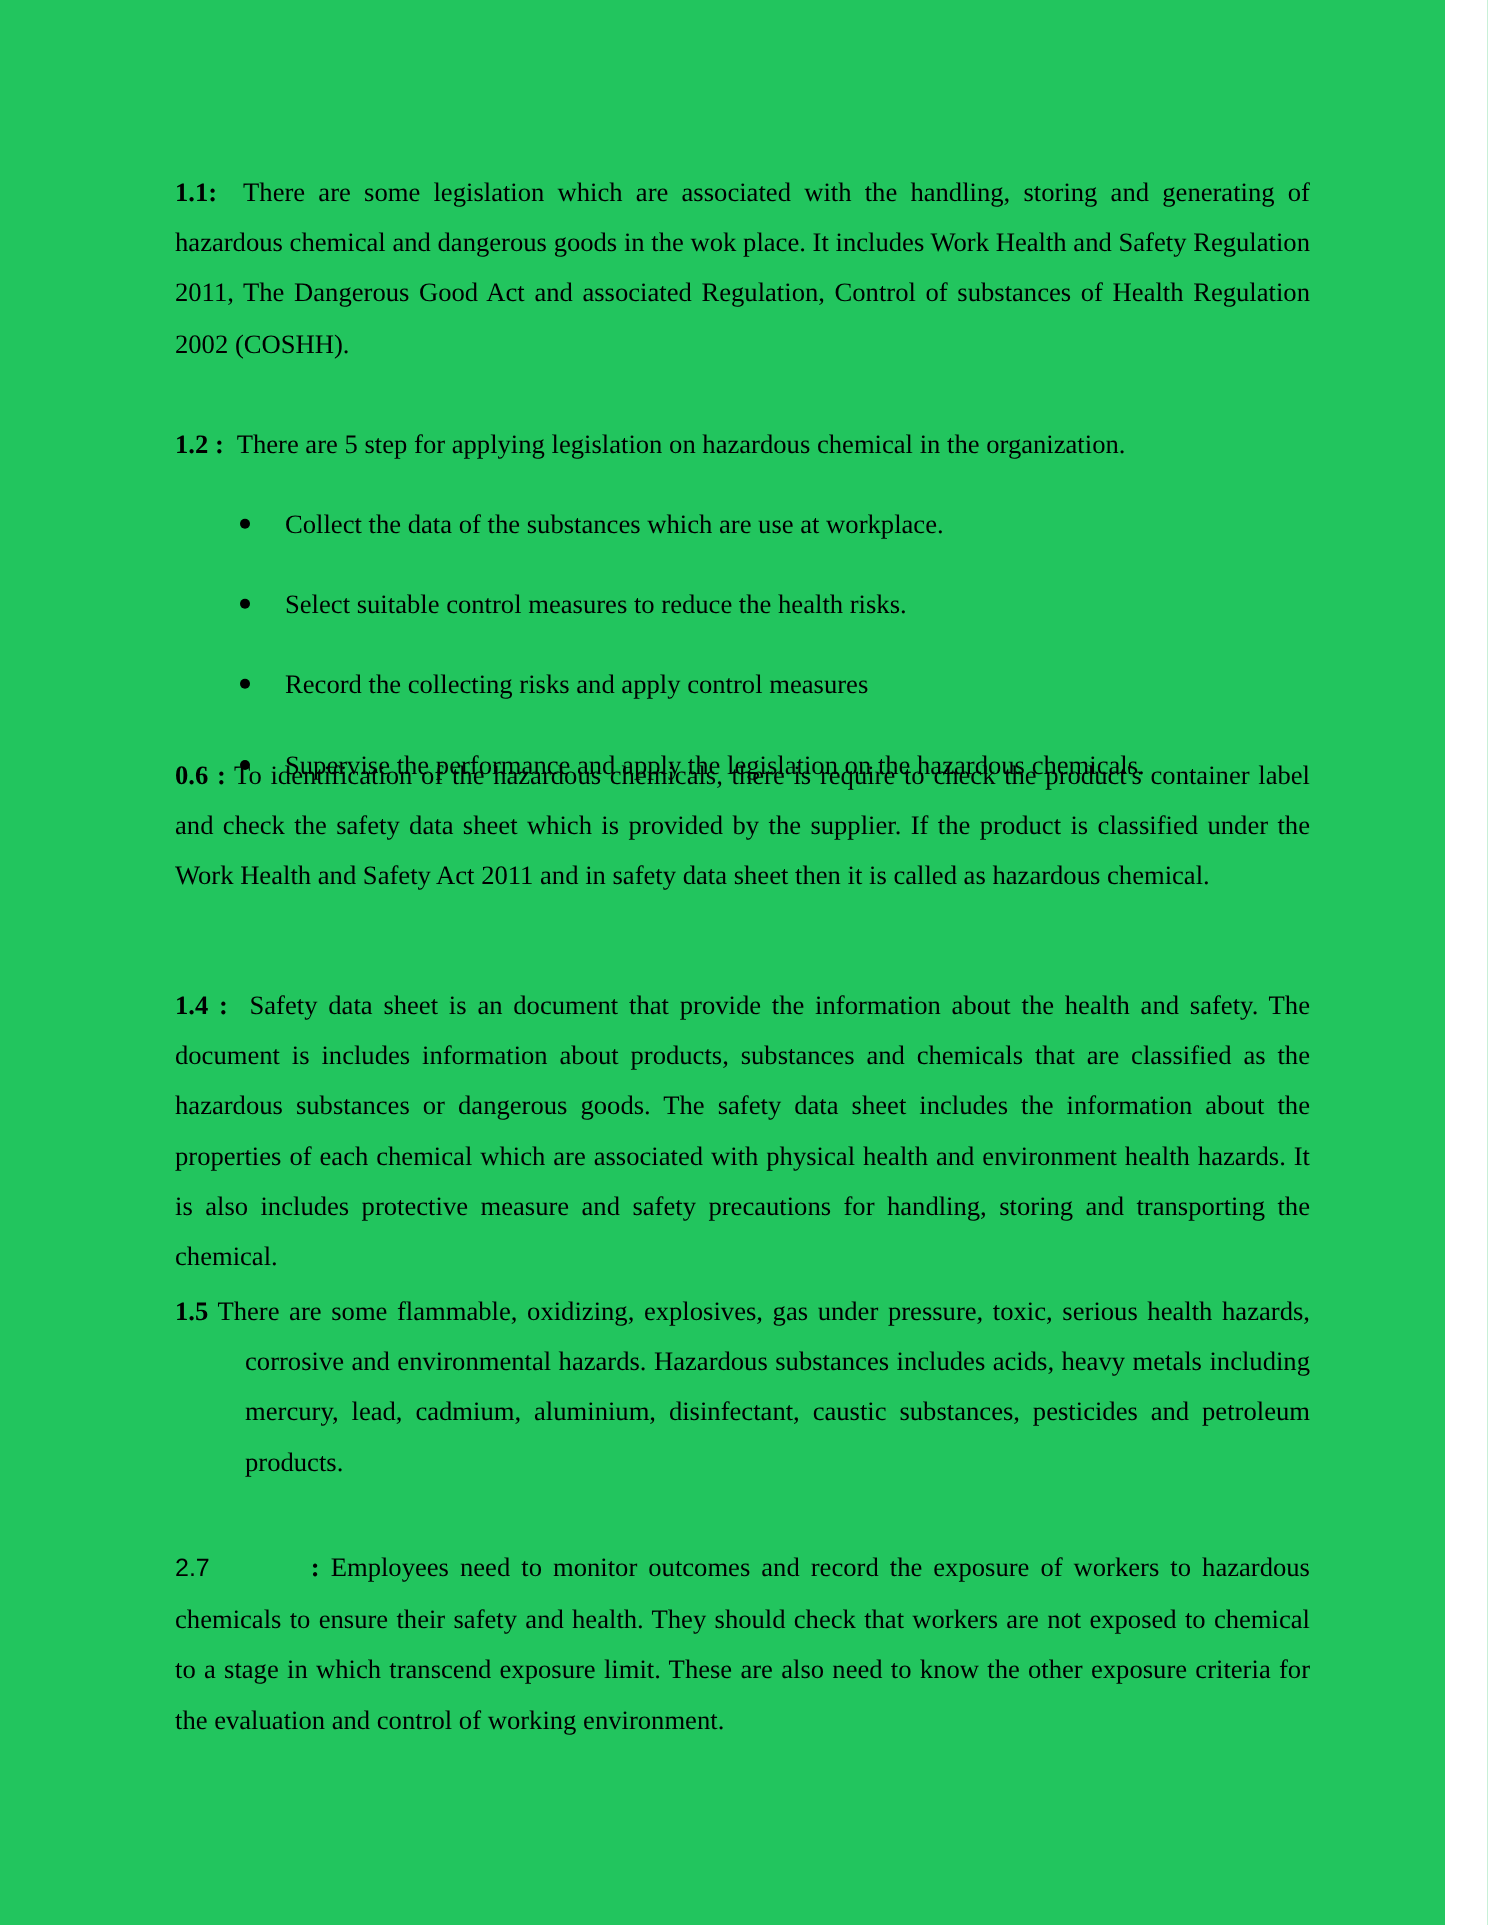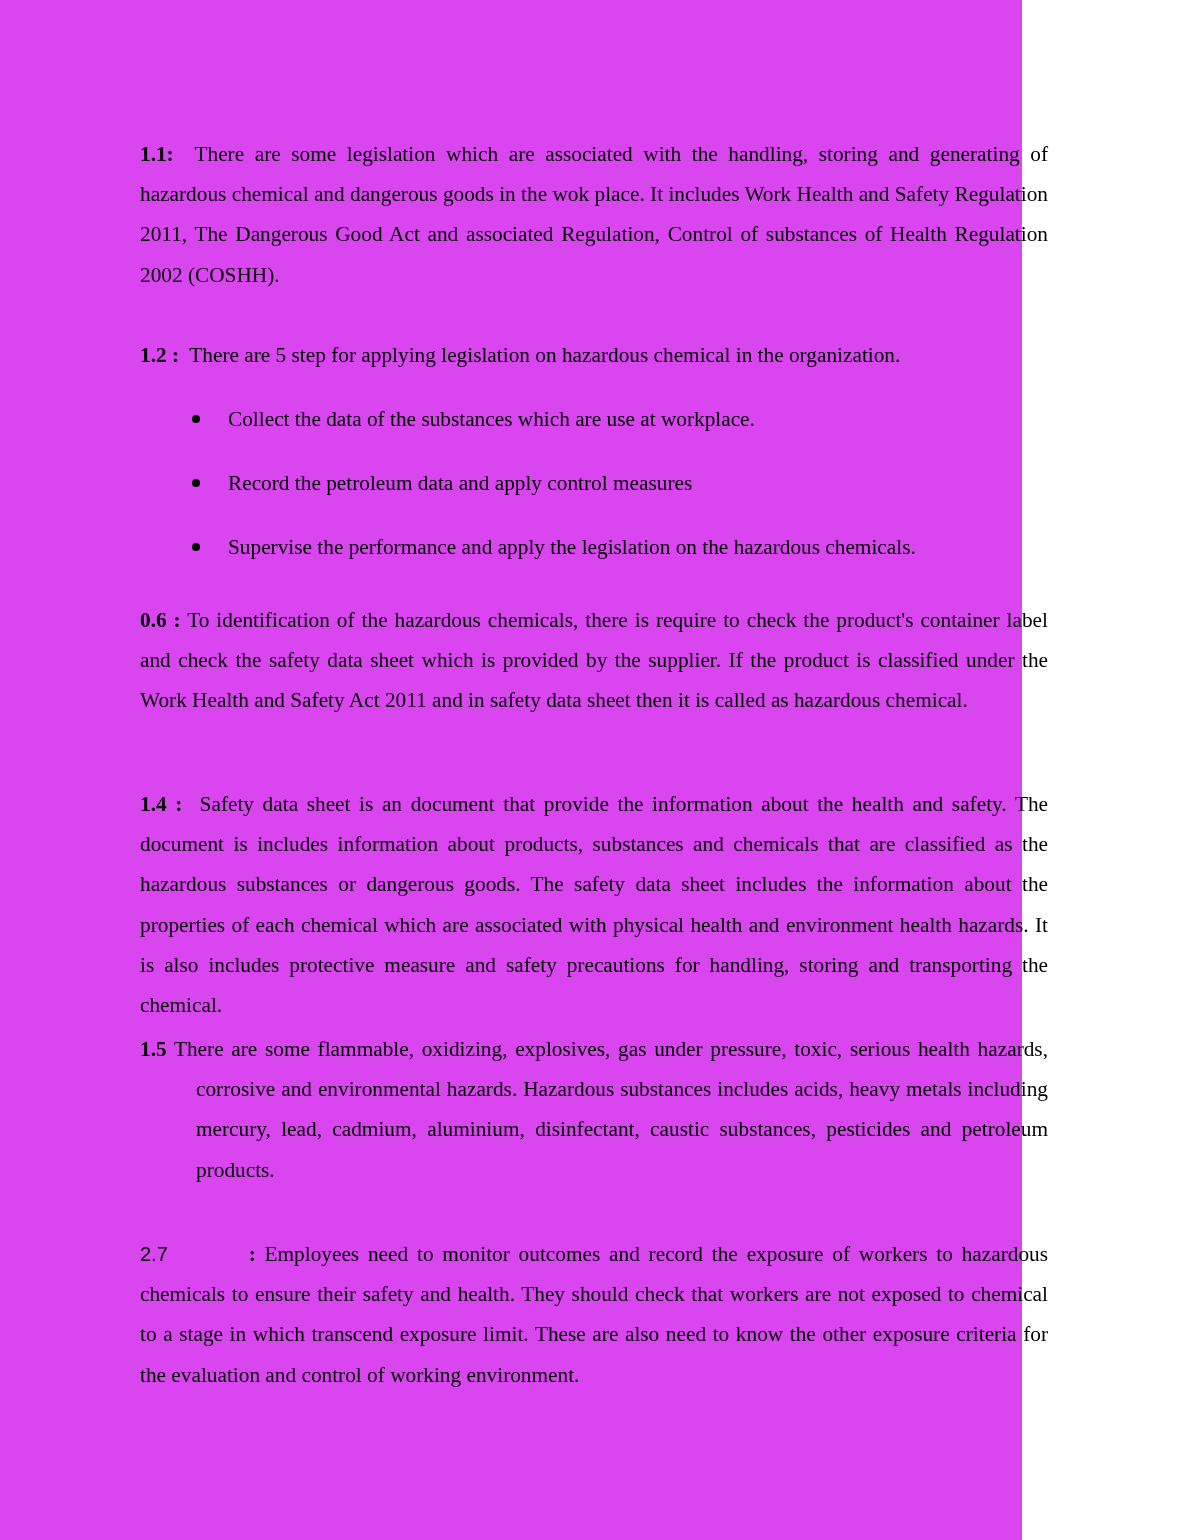--- a/index.html
+++ b/index.html
@@ -1,18 +1,18 @@
 <!DOCTYPE html>
 <html><head>
 <meta charset="utf-8">
 <style>
   html, body { margin: 0; padding: 0; background: #ffffff; }
   body { width: 1190px; height: 1540px; position: relative; overflow: hidden; }
   .page {
-    position: absolute; left: 0; top: 0; width: 1022px; height: 1540px; background: #d946ef;
+    position: absolute; left: 0; top: 0; width: 1156px; height: 1540px; background: #22c55e;
     font-family: "Liberation Serif", serif; color: #000; font-size: 21.3px;
   }
   .para {
     position: absolute; left: 140px; width: 908px;
     line-height: 40.2px; text-align: justify; margin: 0;
   }
   .para .num { font-weight: bold; }
   .para .num-sans { font-family: "Liberation Sans", sans-serif; font-weight: normal; font-size: 20px; }
   .para .colon-b { font-weight: bold; }
   .last-left { text-align-last: left; }
@@ -39,21 +39,22 @@
     <span>There are some legislation which are associated with the handling, storing and generating of hazardous chemical and dangerous goods in the wok place. It includes Work Health and Safety Regulation 2011, The Dangerous Good Act and associated Regulation, Control of substances of Health Regulation 2002 (COSHH).</span>
   </p>
 
   <p class="para last-left" id="p12">
     <span class="num">1.2 :</span>&nbsp;
     <span>There are 5 step for applying legislation on hazardous chemical in the organization.</span>
   </p>
 
   <ul class="bullets">
     <li><span class="dot"></span><span>Collect the data of the substances which are use at workplace.</span></li>
-    <li><span class="dot"></span><span>Record the petroleum data and apply control measures</span></li>
+    <li><span class="dot"></span><span>Select suitable control measures to reduce the health risks.</span></li>
+    <li><span class="dot"></span><span>Record the collecting risks and apply control measures</span></li>
     <li><span class="dot"></span><span>Supervise the performance and apply the legislation on the hazardous chemicals.</span></li>
   </ul>
 
   <p class="para last-left" id="p13">
     <span class="num">0.6 :</span>
     <span>To identification of the hazardous chemicals, there is require to check the product's container label and check the safety data sheet which is provided by the supplier. If the product is classified under the Work Health and Safety Act 2011 and in safety data sheet then it is called as hazardous chemical.</span>
   </p>
 
   <p class="para last-left" id="p14">
     <span class="num">1.4 :</span>&nbsp;

